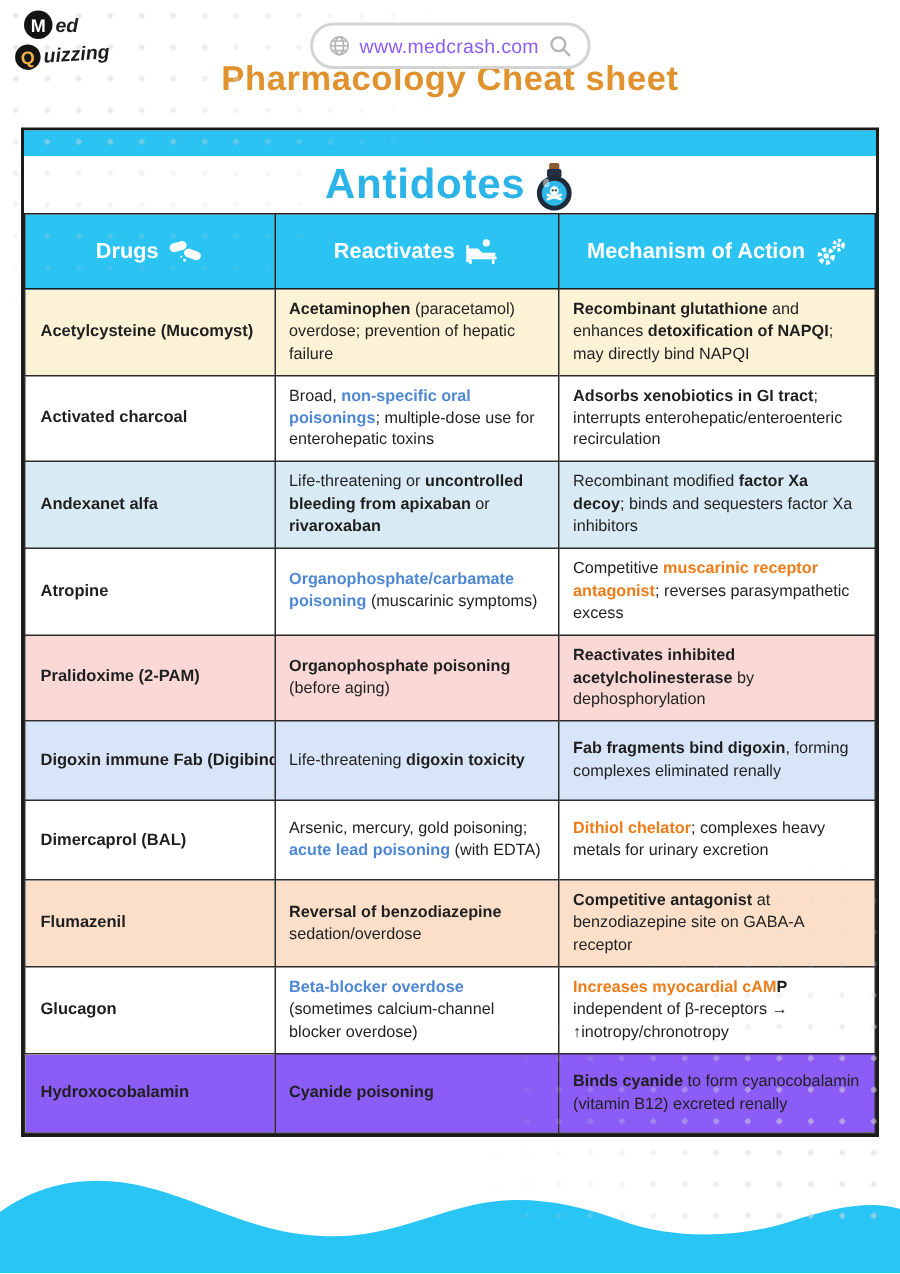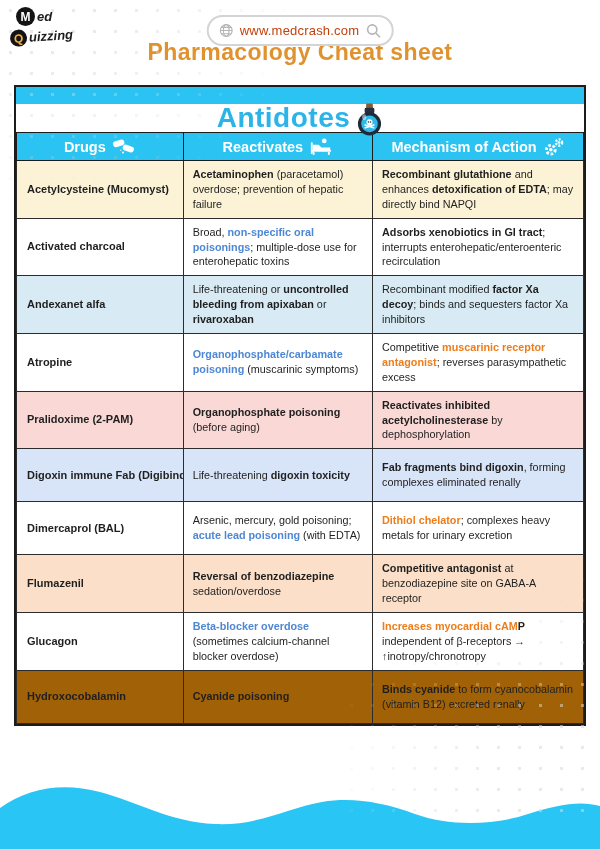--- a/index.html
+++ b/index.html
@@ -25,35 +25,35 @@
     color:#1d1d1d;font-size:13px;line-height:1;}
   .logo-line2{margin-left:-6px;margin-top:2px;transform:rotate(-4deg);}
   .logo-circle{width:19px;height:19px;border-radius:50%;background:#141414;color:#fff;
     display:flex;align-items:center;justify-content:center;font-size:12px;font-weight:bold;
     font-style:normal;flex:0 0 auto;}
   .logo-circle.q{width:17px;height:17px;color:#f0b24a;}
   
   .url-pill{position:absolute;top:15px;left:50%;transform:translateX(-50%);height:27px;
     border:2px solid #d4d4d4;border-radius:16px;display:flex;align-items:center;gap:6px;
     padding:0 10px;background:#fff;z-index:6;}
-  .url-text{color:#c2410c;font-size:13px;letter-spacing:.2px;}
+  .url-text{color:#8b5cf6;font-size:13px;letter-spacing:.2px;}
   
   .page-title{position:absolute;top:39px;left:0;width:100%;text-align:center;margin:0;
     color:var(--heading-orange,#e0922f);font-size:23px;font-weight:800;letter-spacing:.4px;z-index:4;}
   
   .sheet{position:absolute;left:14px;top:85px;width:572px;box-sizing:border-box;
     border:2px solid var(--border-dark,#1c1c1c);background:#fff;z-index:3;}
   .sheet-topbar{height:17px;background:var(--accent-cyan,#2bc3f2);}
-  .sheet-title-band{height:28px;display:flex;align-items:center;justify-content:center;gap:6px;background:#fff;}
+  .sheet-title-band{height:38px;display:flex;align-items:center;justify-content:center;gap:6px;background:#fff;}
   .sheet-title{margin:0;color:var(--title-cyan,#2cb4e9);font-size:28px;font-weight:800;letter-spacing:.5px;}
   .bottle{margin-top:2px;}
   table{width:100%;border-collapse:collapse;table-layout:fixed;background:#fff;}
   col.c1{width:29.4%;}col.c2{width:33.4%;}col.c3{width:37.2%;}
   th{background:var(--accent-cyan,#2bc3f2);color:#fff;font-size:14.5px;font-weight:800;
-    height:27px;border:1px solid var(--border-dark,#1c1c1c);padding:0 4px;text-align:right;}
+    height:27px;border:1px solid var(--border-dark,#1c1c1c);padding:11px 4px;text-align:right;}
   .th-inner{display:flex;align-items:center;justify-content:center;gap:6px;}
   td{border:1px solid #2c2c2c;vertical-align:middle;padding:6px 9px;
     font-size:10.8px;line-height:1.38;color:var(--text-dark,#1f1f1f);height:53px;box-sizing:border-box;}
   td.drug{font-weight:bold;font-size:11px;white-space:nowrap;overflow:hidden;padding-left:10px;}
   .seg{color:var(--text-dark,#1f1f1f);}
   .seg-b{font-weight:bold;}
   .seg-blue{font-weight:bold;color:var(--link-blue,#4e87d3);}
   .seg-orange{font-weight:bold;color:var(--mech-orange,#ed7d1a);}
   
   .wave{position:absolute;left:0;bottom:0;width:600px;height:75px;z-index:4;display:block;}
@@ -166,21 +166,21 @@
                 </svg>
               </span>
             </span>
           </th>
         </tr>
       </thead>
       <tbody>
           <tr style="background: rgb(252, 243, 215);">
             <td class="drug">Acetylcysteine (Mucomyst)</td>
             <td><span class="seg seg-b">Acetaminophen</span><span class="seg"> (paracetamol) overdose; prevention of hepatic failure</span></td>
-            <td><span class="seg seg-b">Recombinant glutathione</span><span class="seg"> and enhances </span><span class="seg seg-b">detoxification of EDTA</span><span class="seg">; may directly bind NAPQI</span></td>
+            <td><span class="seg seg-b">Recombinant glutathione</span><span class="seg"> and enhances </span><span class="seg seg-b">detoxification of NAPQI</span><span class="seg">; may directly bind NAPQI</span></td>
           </tr>
           <tr style="background: rgb(255, 255, 255);">
             <td class="drug">Activated charcoal</td>
             <td><span class="seg">Broad, </span><span class="seg seg-blue">non-specific oral poisonings</span><span class="seg">; multiple-dose use for enterohepatic toxins</span></td>
             <td><span class="seg seg-b">Adsorbs xenobiotics in GI tract</span><span class="seg">; interrupts enterohepatic/enteroenteric recirculation</span></td>
           </tr>
           <tr style="background: rgb(216, 234, 243);">
             <td class="drug">Andexanet alfa</td>
             <td><span class="seg">Life-threatening or </span><span class="seg seg-b">uncontrolled bleeding from apixaban</span><span class="seg"> or </span><span class="seg seg-b">rivaroxaban</span></td>
             <td><span class="seg">Recombinant modified </span><span class="seg seg-b">factor Xa decoy</span><span class="seg">; binds and sequesters factor Xa inhibitors</span></td>
@@ -208,21 +208,21 @@
           <tr style="background: rgb(251, 223, 200);">
             <td class="drug">Flumazenil</td>
             <td><span class="seg seg-b">Reversal of benzodiazepine</span><span class="seg"> sedation/overdose</span></td>
             <td><span class="seg seg-b">Competitive antagonist</span><span class="seg"> at benzodiazepine site on GABA-A receptor</span></td>
           </tr>
           <tr style="background: rgb(255, 255, 255);">
             <td class="drug">Glucagon</td>
             <td><span class="seg seg-blue">Beta-blocker overdose</span><span class="seg"> (sometimes calcium-channel blocker overdose)</span></td>
             <td><span class="seg seg-orange">Increases myocardial cAM</span><span class="seg seg-b">P</span><span class="seg"> independent of β-receptors → ↑inotropy/chronotropy</span></td>
           </tr>
-          <tr style="background: #a16207;">
+          <tr style="background: #8b5cf6;">
             <td class="drug">Hydroxocobalamin</td>
             <td><span class="seg seg-b">Cyanide poisoning</span></td>
             <td><span class="seg seg-b">Binds cyanide</span><span class="seg"> to form cyanocobalamin (vitamin B12) excreted renally</span></td>
           </tr>
         </tbody>
     </table>
   </div>
 
   <svg class="wave" viewBox="0 0 600 75" preserveAspectRatio="none">
     <path fill="#29c5f5" d="M0,34 C28,14 62,8 100,18 C138,28 170,48 215,50 C258,52 288,34 322,28 C352,23 382,28 415,40 C448,52 492,52 528,40 C556,31 580,26 600,32 L600,75 L0,75 Z"></path>

